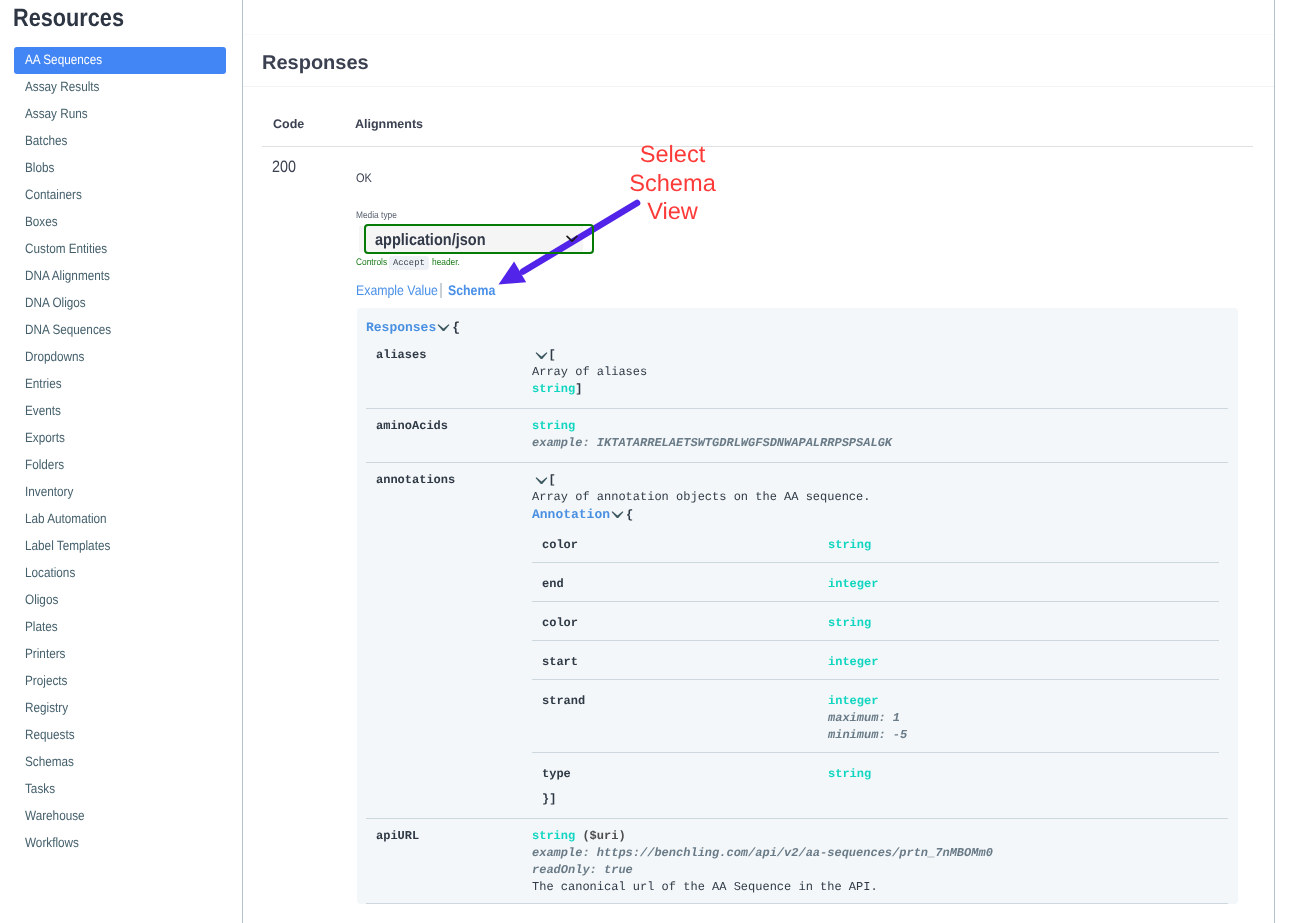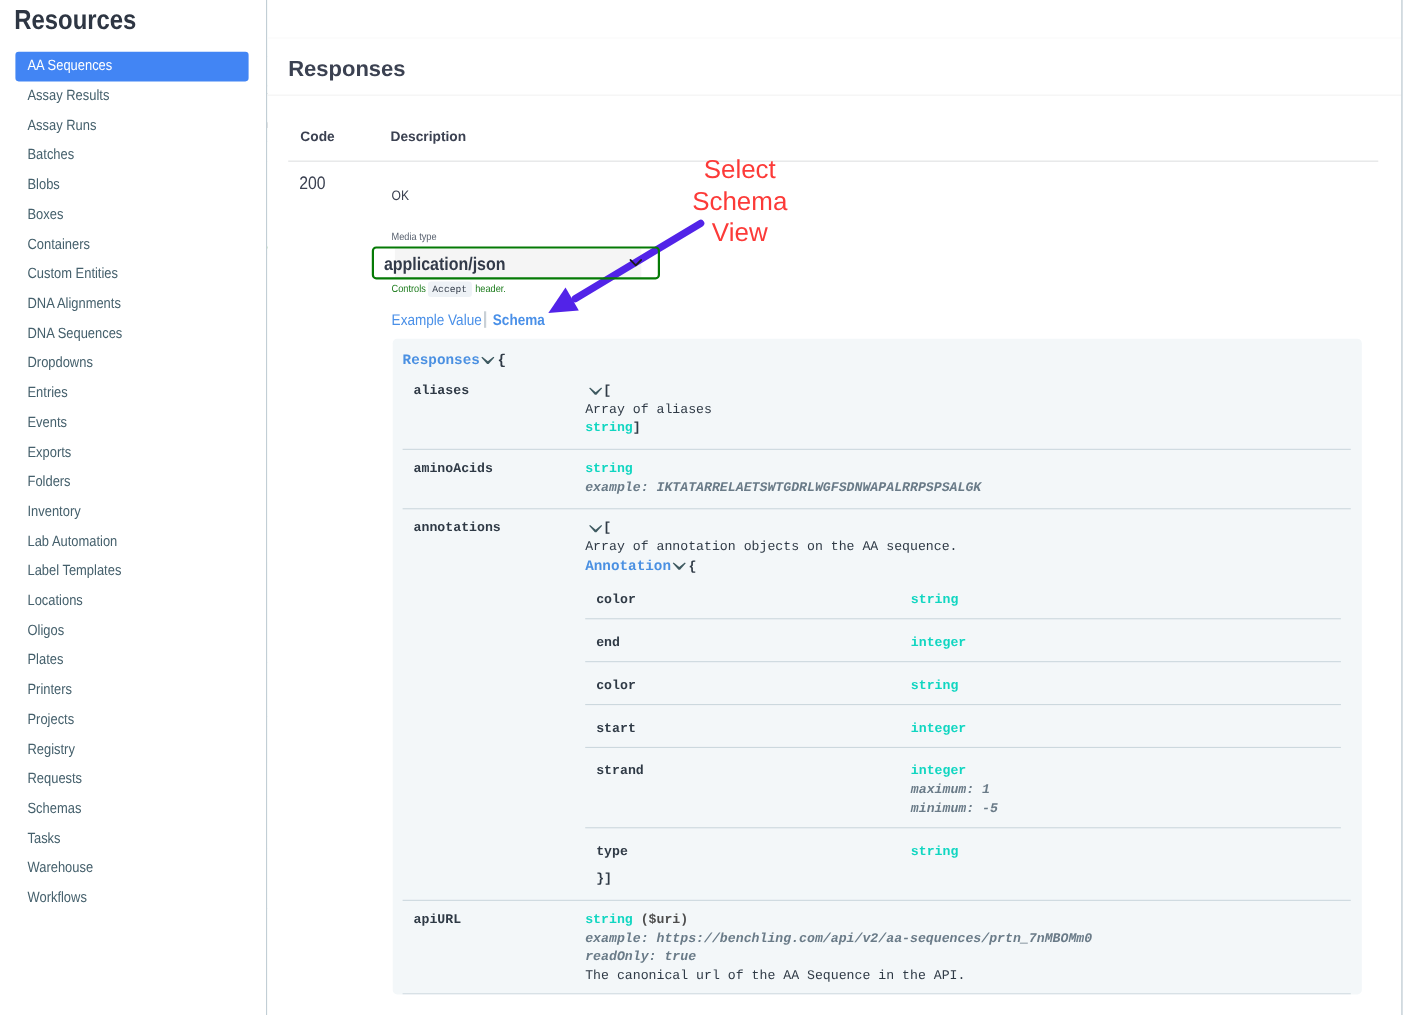--- a/index.html
+++ b/index.html
@@ -37,21 +37,21 @@
   .th-code{left:30px;}
   .th-desc{left:112px;}
   .hr-tbl{position:absolute;left:19px;top:146px;width:991px;height:1px;background:#dfe0e1;}
   .hr-page{position:absolute;left:0;top:34px;width:1031px;height:1px;background:#fafafa;}
 
   .code200{position:absolute;left:29px;top:157px;font-size:16.5px;color:#3b4151;line-height:20px;
            display:inline-block;transform:scaleX(0.87);transform-origin:left top;}
   .ok{position:absolute;left:113px;top:170px;font-size:12.5px;color:#3b4151;line-height:16px;}
 
   .mt-label{position:absolute;left:113px;top:210px;font-size:9.5px;color:#565f6d;line-height:12px;}
-  .mt-select{position:absolute;left:95px;top:223.5px;width:262px;height:30.5px;
+  .mt-select{position:absolute;left:121px;top:223.5px;width:230px;height:30.5px;
              border:2.4px solid #057a05;border-radius:4px;background:transparent;z-index:7;}
   .mt-select-bg{position:absolute;left:116px;top:226px;width:224px;height:26px;background:#f5f5f5;z-index:1;}
   .mt-val{position:absolute;left:9px;top:4px;font-size:16.5px;font-weight:bold;color:#323a49;line-height:20px;}
   .mt-chev{position:absolute;right:14px;top:9px;line-height:0;}
   .mt-hint{position:absolute;left:113px;top:257px;font-size:9.5px;color:#1a7a1a;white-space:nowrap;line-height:12px;}
   .mt-hint .nw{margin-right:-6px;}
   .mt-hint code{font-family:"Liberation Mono",monospace;font-size:8.8px;color:#39424f;
                 background:#eef2f6;padding:2px 4px;border-radius:3px;margin:0 1px;}
 
   .tabs{position:absolute;left:113px;top:282px;font-size:14px;white-space:nowrap;line-height:17px;height:18px;}
@@ -112,31 +112,34 @@
     </div>
     <div class="nav-item" data-name="sidebar-item-assay-runs">
       <span class="lbl" data-name="sidebar-item-label">Assay Runs</span>
     </div>
     <div class="nav-item" data-name="sidebar-item-batches">
       <span class="lbl" data-name="sidebar-item-label">Batches</span>
     </div>
     <div class="nav-item" data-name="sidebar-item-blobs">
       <span class="lbl" data-name="sidebar-item-label">Blobs</span>
     </div>
+    <div class="nav-item" data-name="sidebar-item-containers">
+      <span class="lbl" data-name="sidebar-item-label">Containers</span>
+    </div>
     <div class="nav-item" data-name="sidebar-item-boxes">
       <span class="lbl" data-name="sidebar-item-label">Boxes</span>
     </div>
-    <div class="nav-item" data-name="sidebar-item-containers">
-      <span class="lbl" data-name="sidebar-item-label">Containers</span>
-    </div>
     <div class="nav-item" data-name="sidebar-item-custom-entities">
       <span class="lbl" data-name="sidebar-item-label">Custom Entities</span>
     </div>
     <div class="nav-item" data-name="sidebar-item-dna-alignments">
       <span class="lbl" data-name="sidebar-item-label">DNA Alignments</span>
+    </div>
+    <div class="nav-item" data-name="sidebar-item-dna-oligos">
+      <span class="lbl" data-name="sidebar-item-label">DNA Oligos</span>
     </div>
     <div class="nav-item" data-name="sidebar-item-dna-sequences">
       <span class="lbl" data-name="sidebar-item-label">DNA Sequences</span>
     </div>
     <div class="nav-item" data-name="sidebar-item-dropdowns">
       <span class="lbl" data-name="sidebar-item-label">Dropdowns</span>
     </div>
     <div class="nav-item" data-name="sidebar-item-entries">
       <span class="lbl" data-name="sidebar-item-label">Entries</span>
     </div>
@@ -192,21 +195,21 @@
       <span class="lbl" data-name="sidebar-item-label">Workflows</span>
     </div>
   </div>
 </div>
 <div class="sidebar-border" data-name="sidebar-divider"></div>
 <div class="main" data-name="main-content">
   <div class="sec-title" data-name="section-title-responses"><span data-name="section-title-text">Responses</span></div>
   <div class="hr-page" data-name="top-divider"></div>
   <div class="hr-top" data-name="section-divider"></div>
   <div class="th th-code" data-name="table-header-code"><span data-name="table-header-code-text">Code</span></div>
-  <div class="th th-desc" data-name="table-header-description"><span data-name="table-header-description-text">Description</span></div>
+  <div class="th th-desc" data-name="table-header-description"><span data-name="table-header-description-text">Alignments</span></div>
   <div class="hr-tbl" data-name="table-header-divider"></div>
   <div class="code200" data-name="response-code">200</div>
   <div class="ok" data-name="response-description"><span class="nw" data-name="response-description-text">OK</span></div>
   <div class="mt-label" data-name="media-type-label"><span class="nw" data-name="media-type-label-text">Media type</span></div>
   <div class="mt-select-bg" data-name="media-type-select-fill"></div>
   <div class="mt-select" data-name="media-type-select">
     <span class="mt-val" data-name="media-type-value"><span class="nw" data-name="media-type-value-text">application/json</span></span>
     <span class="mt-chev" data-name="chevron-down-icon"><svg width="12" height="8" viewBox="0 0 12 8">
             <path d="M1.1 1.3 L6 6.2 L10.9 1.3" fill="none" stroke="#1b1b1b" stroke-width="1.7" stroke-linecap="round" stroke-linejoin="round"></path>
           </svg></span>

